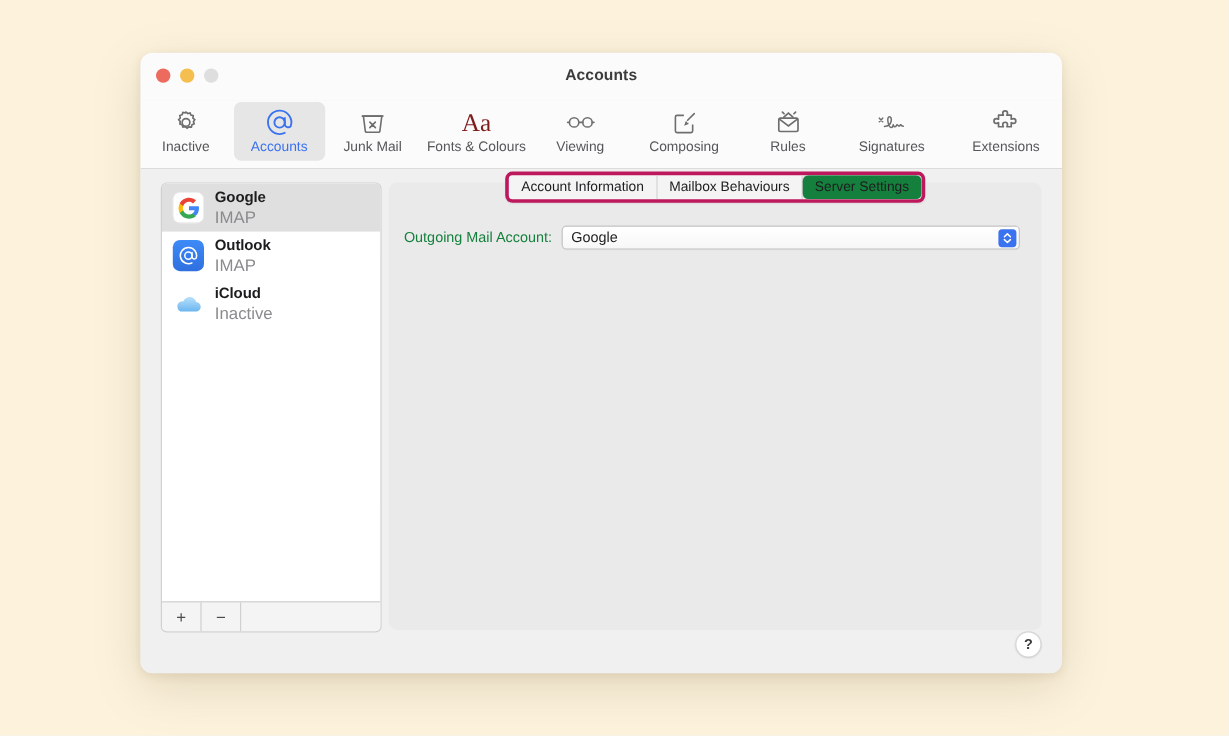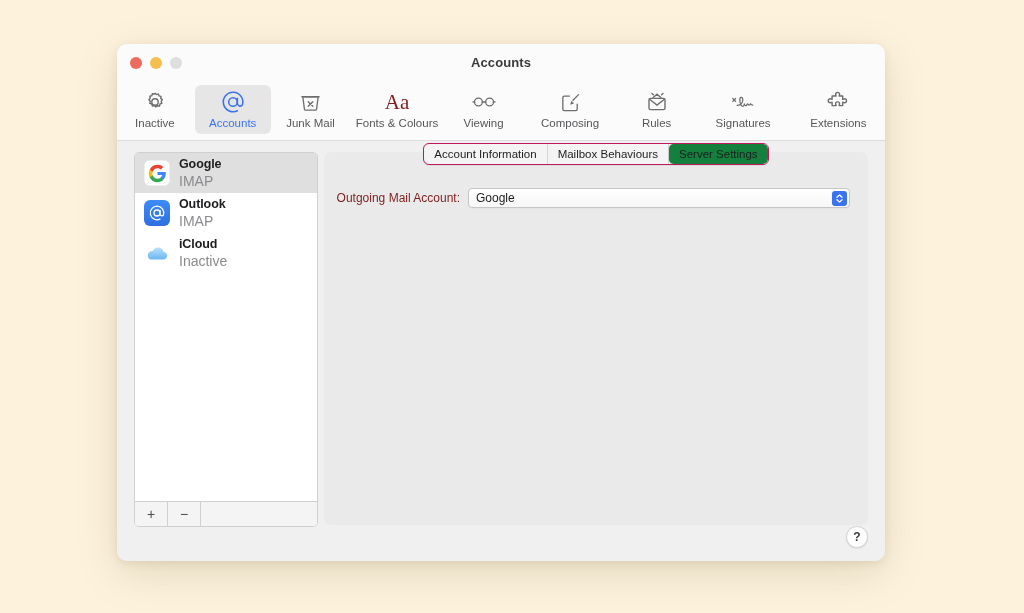--- a/index.html
+++ b/index.html
@@ -199,21 +199,21 @@
     position: absolute;
     top: -9px;
     left: 0;
     right: 0;
     display: flex;
     justify-content: center;
   }
   .tabgroup {
     display: flex;
     background: #f4f4f4;
-    border: 1px solid #be185d;
+    border: 3px solid #be185d;
     border-radius: 6px;
     overflow: hidden;
     height: 20px;
     box-shadow: 0 0.5px 1px rgba(0,0,0,0.06);
   }
   .tab {
     padding: 0 10px;
     font-size: 11.5px;
     color: #1d1d1f;
     display: flex;
@@ -237,21 +237,21 @@
     top: 36px;
     left: 0;
     right: 18px;
     display: flex;
     align-items: center;
   }
   .field-label {
     width: 136px;
     text-align: right;
     font-size: 12px;
-    color: #7f1d1d;
+    color: #15803d;
     padding-right: 8px;
     white-space: nowrap;
   }
   .popup {
     position: relative;
     flex: 1;
     height: 20px;
     background: linear-gradient(180deg, #ffffff 0%, #f7f7f7 100%);
     border: 1px solid #c6c6c6;
     border-radius: 4px;

